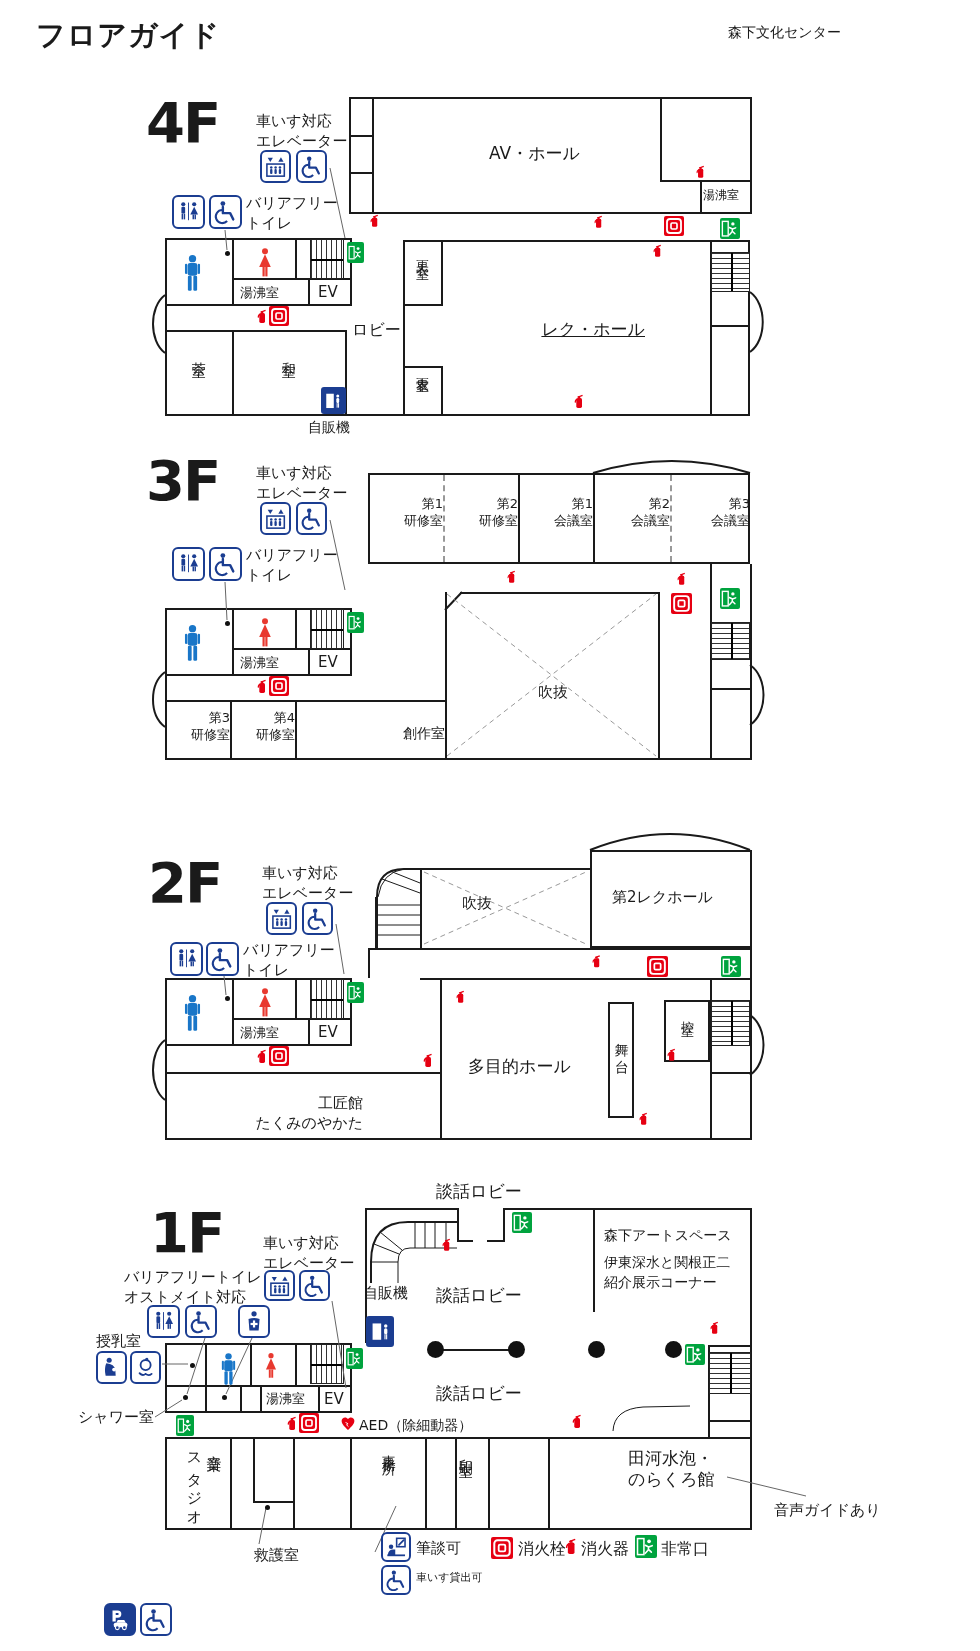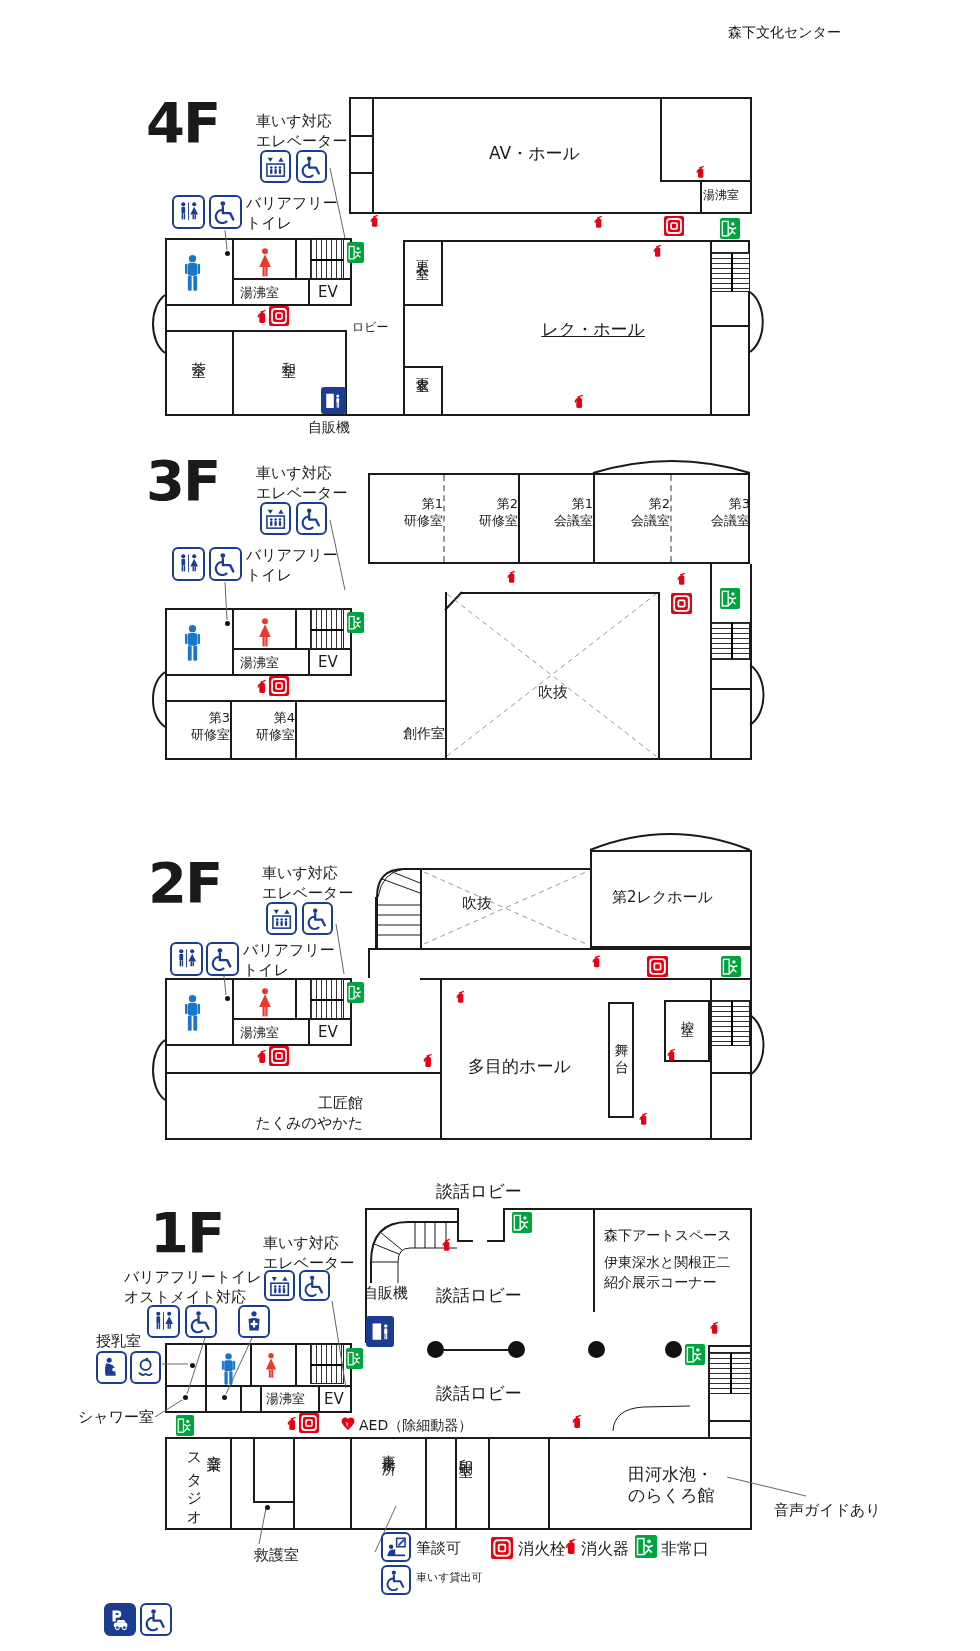--- a/index.html
+++ b/index.html
@@ -146,20 +146,21 @@
   <circle cx="8" cy="3.2" r="3"></circle>
   <path d="M8 6.2L2.2 19h11.6z"></path>
   <rect x="5.5" y="19" width="2.2" height="9.4"></rect>
   <rect x="8.3" y="19" width="2.2" height="9.4"></rect>
 </symbol>
 </defs>
 </svg>
 
 <div id="canvas">
 
+  <div class="title">フロアガイド</div>
   <div class="bldg">森下文化センター</div>
 
   <div class="floor-id" style="left:146px;top:90px;">4F</div>
   <div class="lbl" style="left:256px;top:112px;font-size:15px;">車いす対応
 エレベーター</div>
   <div class="sign outline" style="left:260px;top:150px;width:31px;height:33px;">
       <svg>
         <use href="#s-elev"></use>
       </svg>
     </div>
@@ -219,21 +220,21 @@
         <use href="#s-hydm"></use>
       </svg>
     </div>
 
   <div class="room" style="left:403px;top:240px;width:347px;height:176px;"></div>
   <div class="room" style="left:403px;top:240px;width:40px;height:66px;"></div>
   <div class="lbl vlbl" style="left:413px;top:250px;font-size:13px;">更衣室</div>
   <div class="room" style="left:403px;top:366px;width:40px;height:50px;"></div>
   <div class="lbl vlbl" style="left:413px;top:368px;font-size:13px;letter-spacing:0;">更衣室</div>
   <div class="lbl ctr" style="left:505px;top:318px;width:140px;font-size:17px;text-decoration:underline;">レク・ホール</div>
-  <div class="lbl" style="left:352px;top:320px;font-size:12px;">ロビー</div>
+  <div class="lbl" style="left:352px;top:320px;font-size:16px;">ロビー</div>
 
   <div class="w" style="left:165px;top:306px;width:2px;height:110px;"></div>
   <div class="w" style="left:165px;top:330px;width:182px;height:2px;"></div>
   <div class="w" style="left:232px;top:330px;width:2px;height:86px;"></div>
   <div class="w" style="left:345px;top:330px;width:2px;height:86px;"></div>
   <div class="w" style="left:165px;top:414px;width:240px;height:2px;"></div>
   <div class="lbl vlbl" style="left:190px;top:350px;font-size:14px;">茶室</div>
   <div class="lbl vlbl" style="left:280px;top:350px;font-size:14px;">和室</div>
   <div class="sign fill" style="left:321px;top:387px;width:25px;height:27px;border-radius:3px;">
       <svg>
@@ -625,21 +626,21 @@
   <div class="w" style="left:293px;top:1437px;width:2px;height:93px;"></div>
   <div class="w" style="left:350px;top:1437px;width:2px;height:93px;"></div>
   <div class="w" style="left:425px;top:1437px;width:2px;height:93px;"></div>
   <div class="w" style="left:455px;top:1437px;width:2px;height:93px;"></div>
   <div class="w" style="left:488px;top:1437px;width:2px;height:93px;"></div>
   <div class="w" style="left:548px;top:1437px;width:2px;height:93px;"></div>
   <div class="lbl vlbl" style="left:184px;top:1443px;font-size:15px;letter-spacing:2px;">音楽
 スタジオ</div>
   <div class="lbl vlbl" style="left:380px;top:1444px;font-size:14px;">事務所</div>
   <div class="lbl vlbl" style="left:457px;top:1447px;font-size:14px;">印刷室</div>
-  <div class="lbl" style="left:628px;top:1448px;font-size:17px;line-height:1.25;margin-top:16px;">田河水泡・
+  <div class="lbl" style="left:628px;top:1448px;font-size:17px;line-height:1.25;">田河水泡・
 のらくろ館</div>
   <div class="dot" style="left:265px;top:1505px;width:5px;height:5px;"></div>
   <div class="lbl" style="left:254px;top:1546px;font-size:15px;">救護室</div>
   <div class="lbl" style="left:774px;top:1501px;font-size:15px;">音声ガイドあり</div>
   <div class="w" style="left:708px;top:1345px;width:2px;height:92px;"></div>
   <div class="w" style="left:708px;top:1345px;width:44px;height:2px;"></div>
   <div class="stairs-h" style="left:709px;top:1352px;width:42px;height:42px;"></div>
   <div class="w" style="left:708px;top:1420px;width:44px;height:2px;"></div>
 
   <div class="sign outline" style="left:381px;top:1532px;width:30px;height:30px;">

